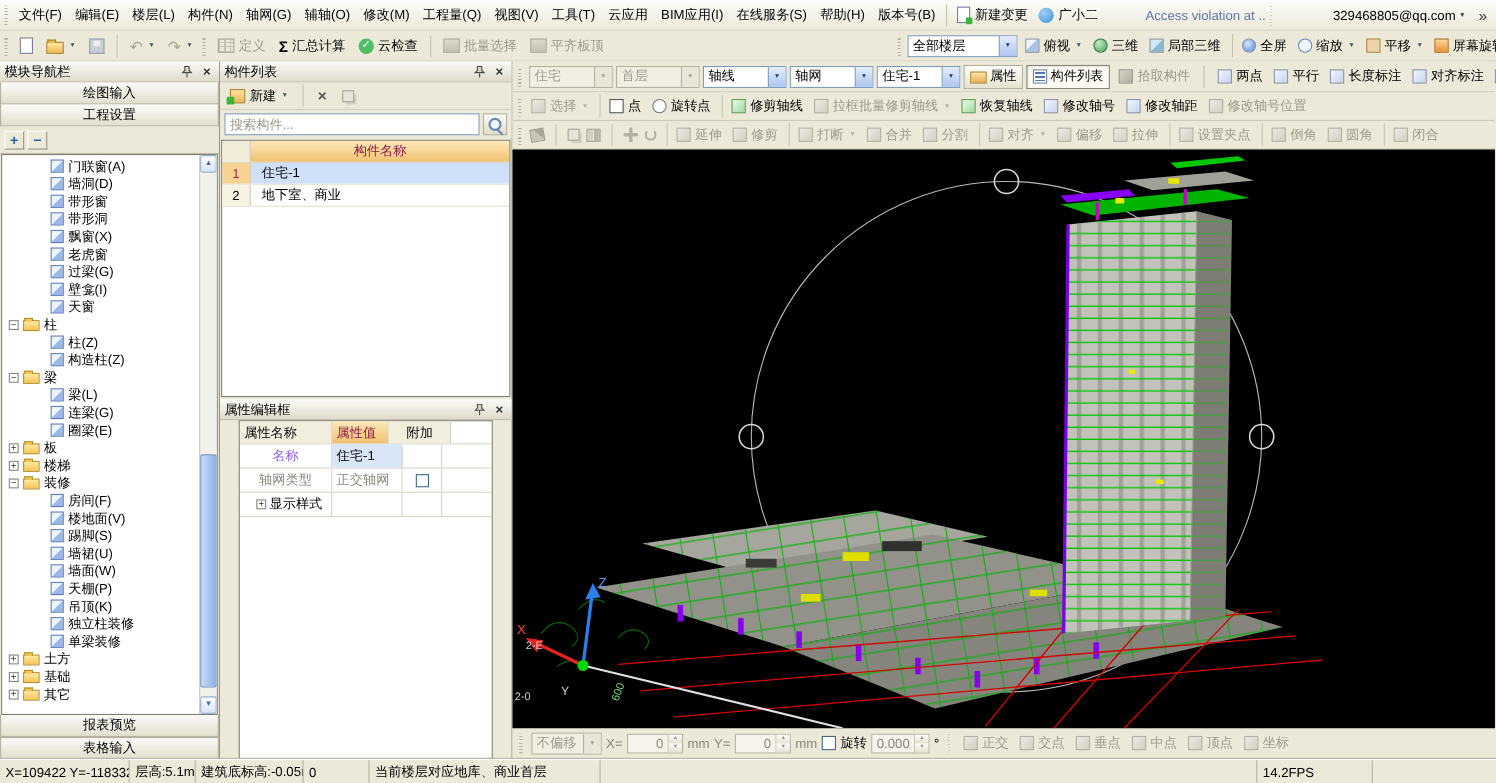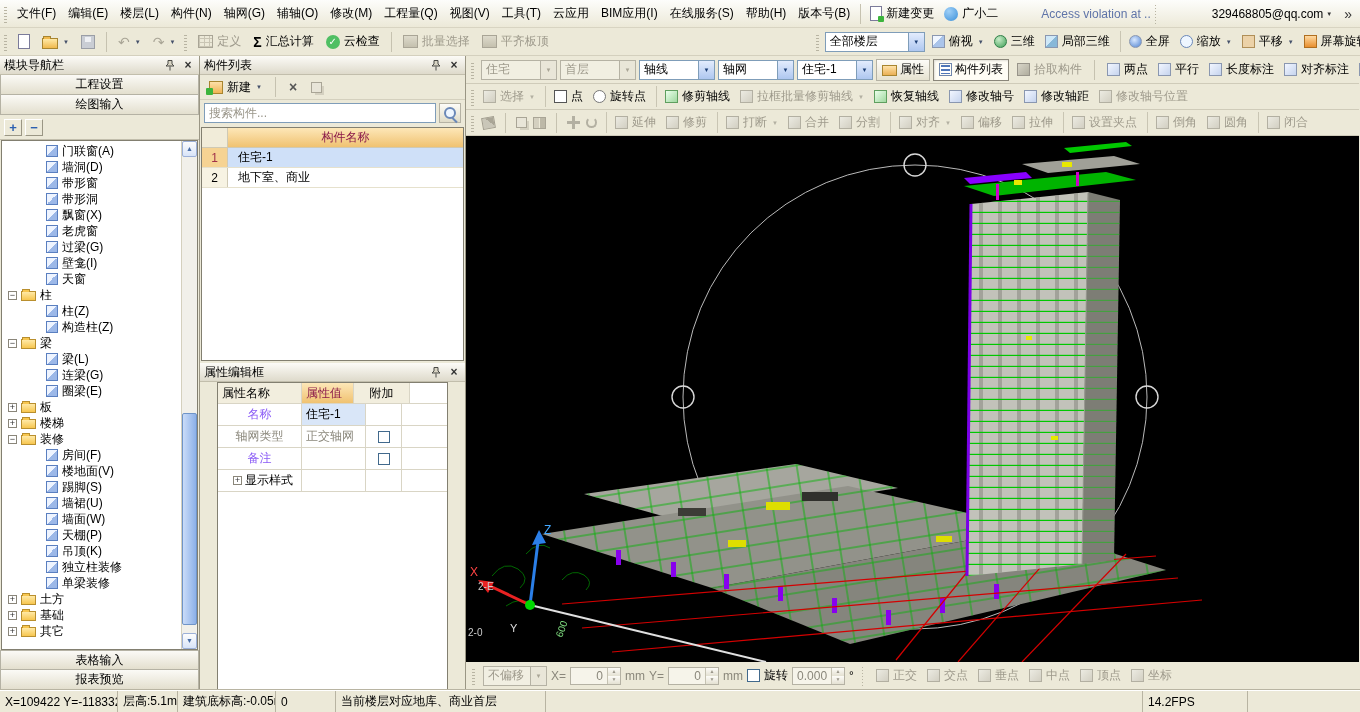--- a/index.html
+++ b/index.html
@@ -331,24 +331,24 @@
         <span class="sp"></span>
         <span class="pin-btn">
             <svg width="10" height="11" viewBox="0 0 10 11">
               <path d="M3 .5h4v3.5l2 2h-8l2-2z" fill="#d8d4c4" stroke="#4a4a46"></path>
               <path d="M5 6.5v4" stroke="#4a4a46"></path>
             </svg>
           </span>
         <span class="close-btn ic-close">×</span>
       </div>
       <div class="side-btn">
-          <span>工程设置</span>
+          <span>绘图输入</span>
         </div>
       <div class="side-btn">
-          <span>绘图输入</span>
+          <span>工程设置</span>
         </div>
       <div class="minibar">
         <span class="minibtn">+</span>
         <span class="minibtn">−</span>
       </div>
       <div class="tree-wrap">
         <div class="tree">
 
             <div class="titem" data-type="leaf" data-depth="2">
 
@@ -543,25 +543,25 @@
 
               <span class="tlabel">其它</span>
             </div>
           </div>
         <div class="sbar">
           <div class="sbtn up">▲</div>
           <div class="thumb"></div>
           <div class="sbtn down">▼</div>
         </div>
       </div>
+      <div class="side-btn">
+          <span>报表预览</span>
+        </div>
       <div class="side-btn" style="border-top:1px solid #b5b2a4">
           <span>表格输入</span>
-        </div>
-      <div class="side-btn">
-          <span>报表预览</span>
         </div>
     </div>
 
     <div class="middle">
       <div class="ptitle">
         <span>构件列表</span>
         <span class="sp"></span>
         <span class="pin-btn">
             <svg width="10" height="11" viewBox="0 0 10 11">
               <path d="M3 .5h4v3.5l2 2h-8l2-2z" fill="#d8d4c4" stroke="#4a4a46"></path>
@@ -642,30 +642,20 @@
               <span class="pnamecell">
                 <span class="pname">轴网类型</span>
               </span>
               <span class="pval">正交轴网</span>
               <span class="pextra">
                 <span class="pchk"></span>
               </span>
               <span class="pfill"></span>
             </div>
 
-            <div class="prow" data-checkbox="true" data-nstyle="blue">
-              <span class="pnamecell">
-                <span class="pname">备注</span>
-              </span>
-              <span class="pval"></span>
-              <span class="pextra">
-                <span class="pchk"></span>
-              </span>
-              <span class="pfill"></span>
-            </div>
 
             <div class="prow" data-expand="true" data-nstyle="plain">
               <span class="pnamecell">
                 <i class="pexp"></i>
                 <span class="pname">显示样式</span>
               </span>
               <span class="pval"></span>
               <span class="pextra">
                 <span class="pchk"></span>
               </span>

